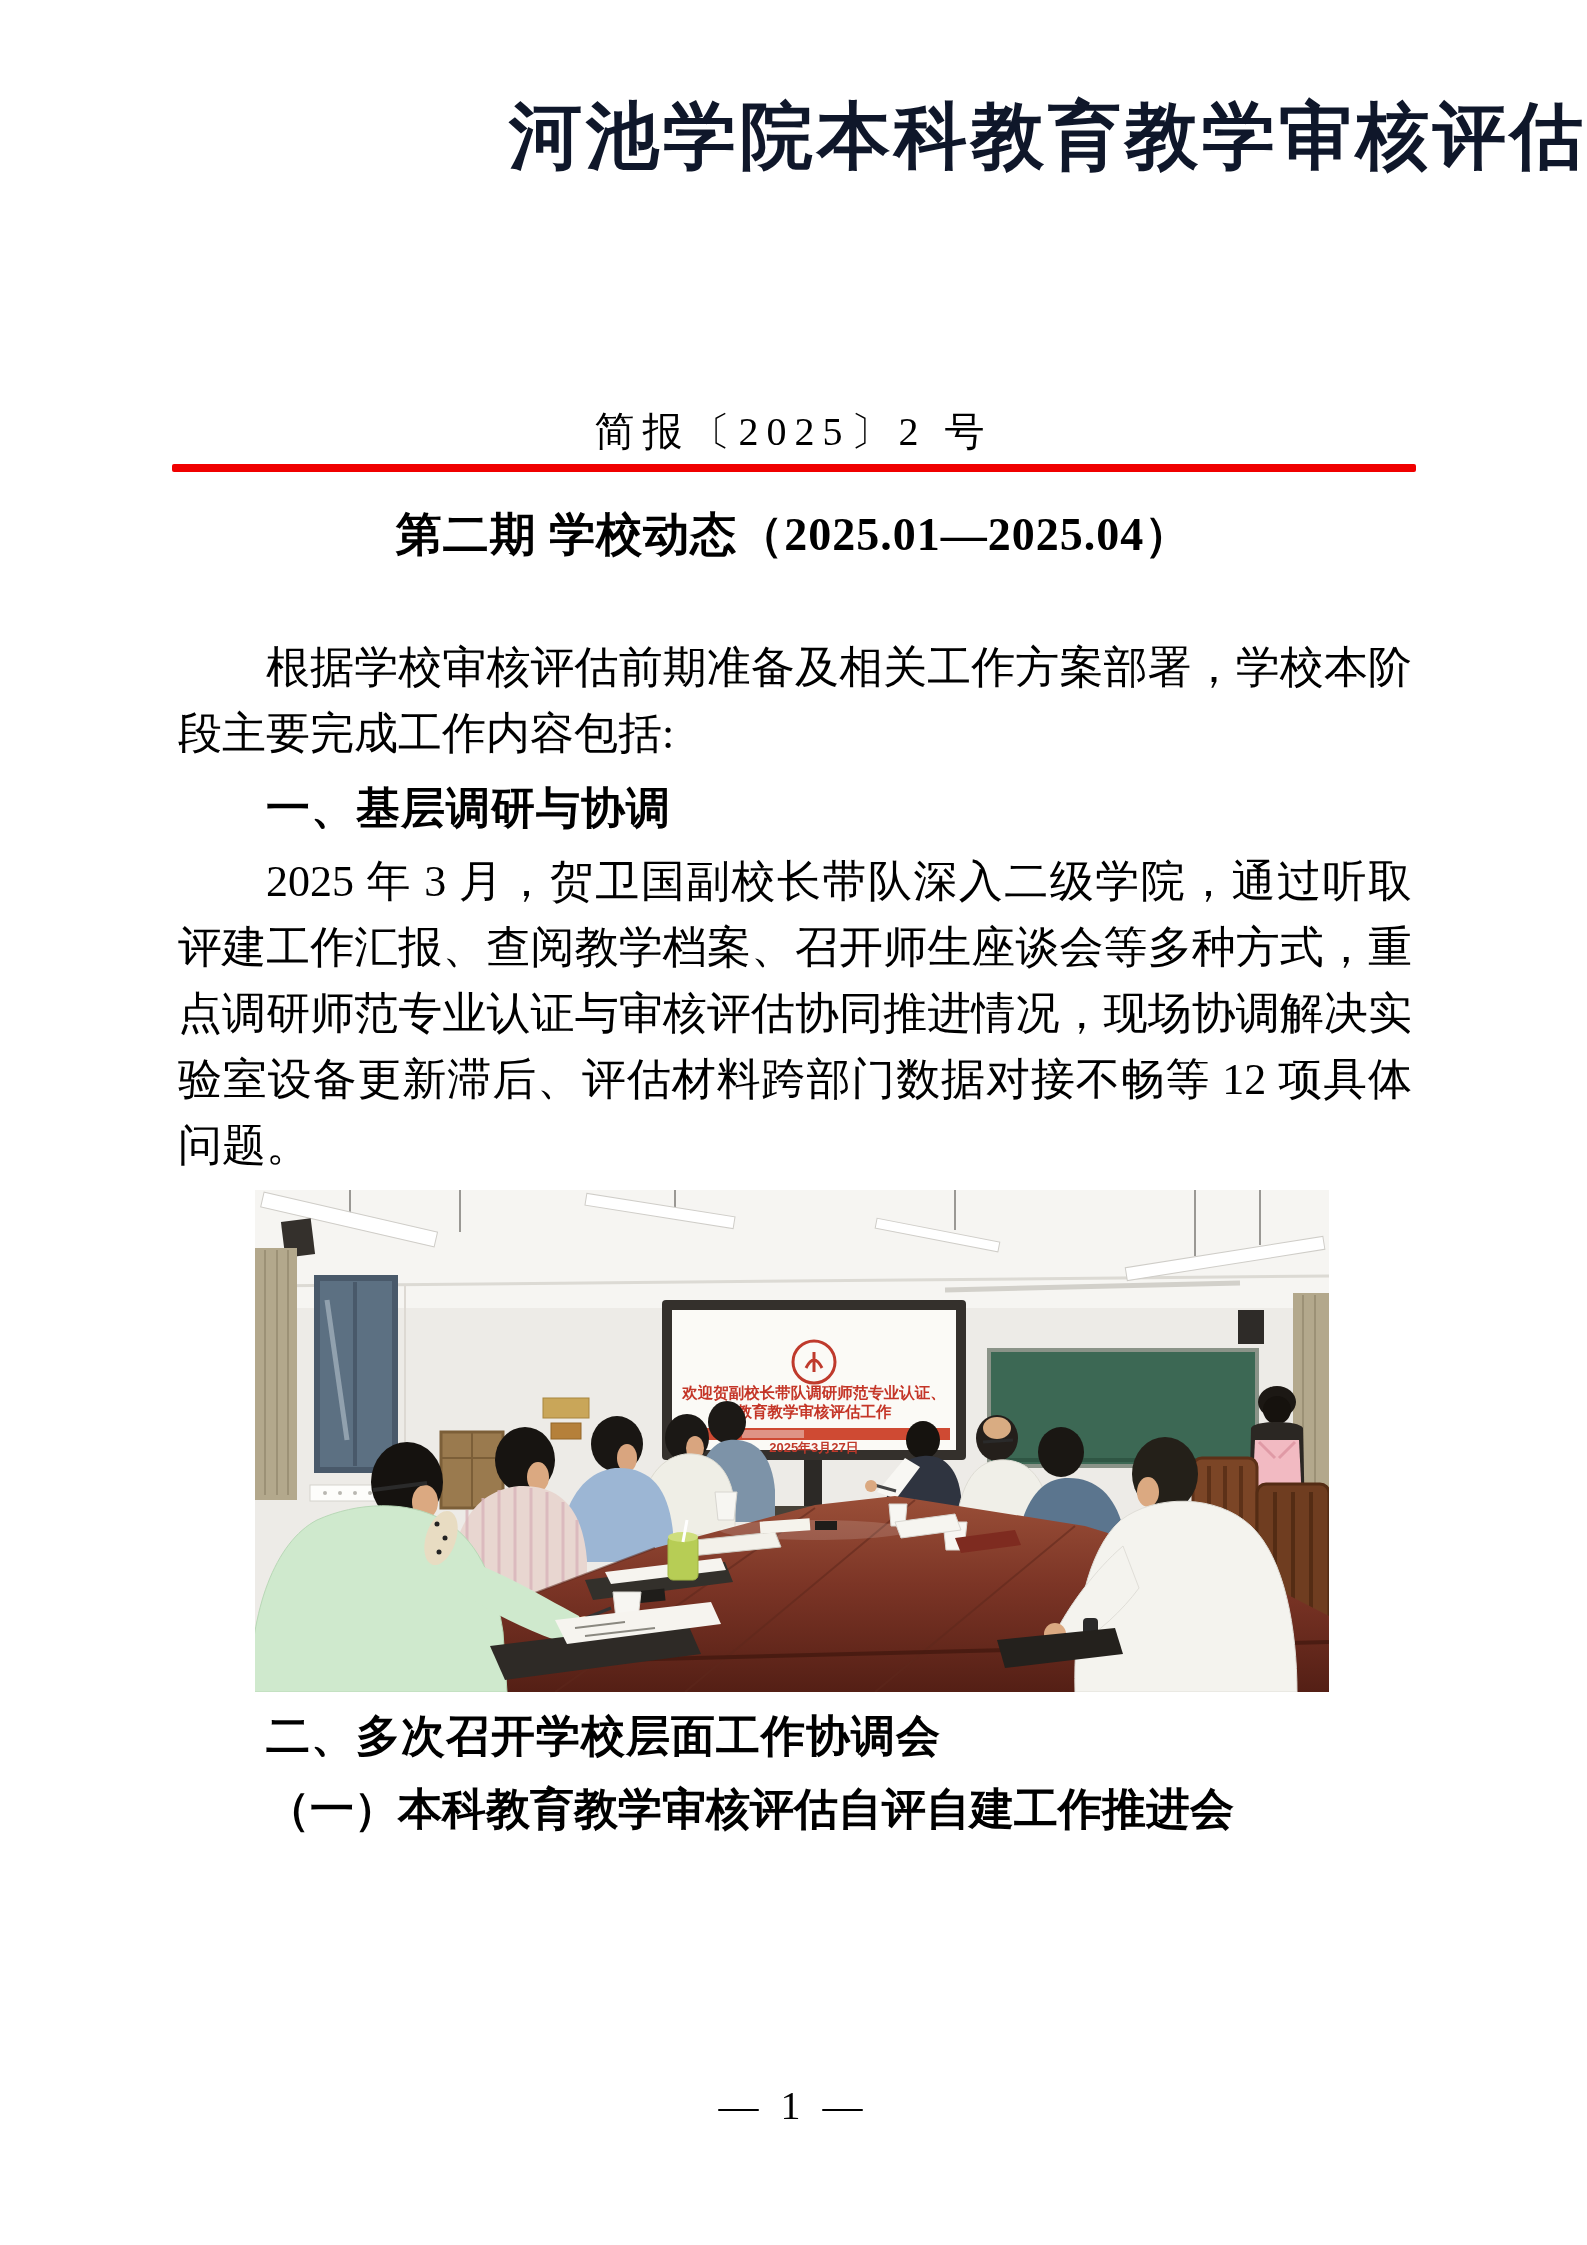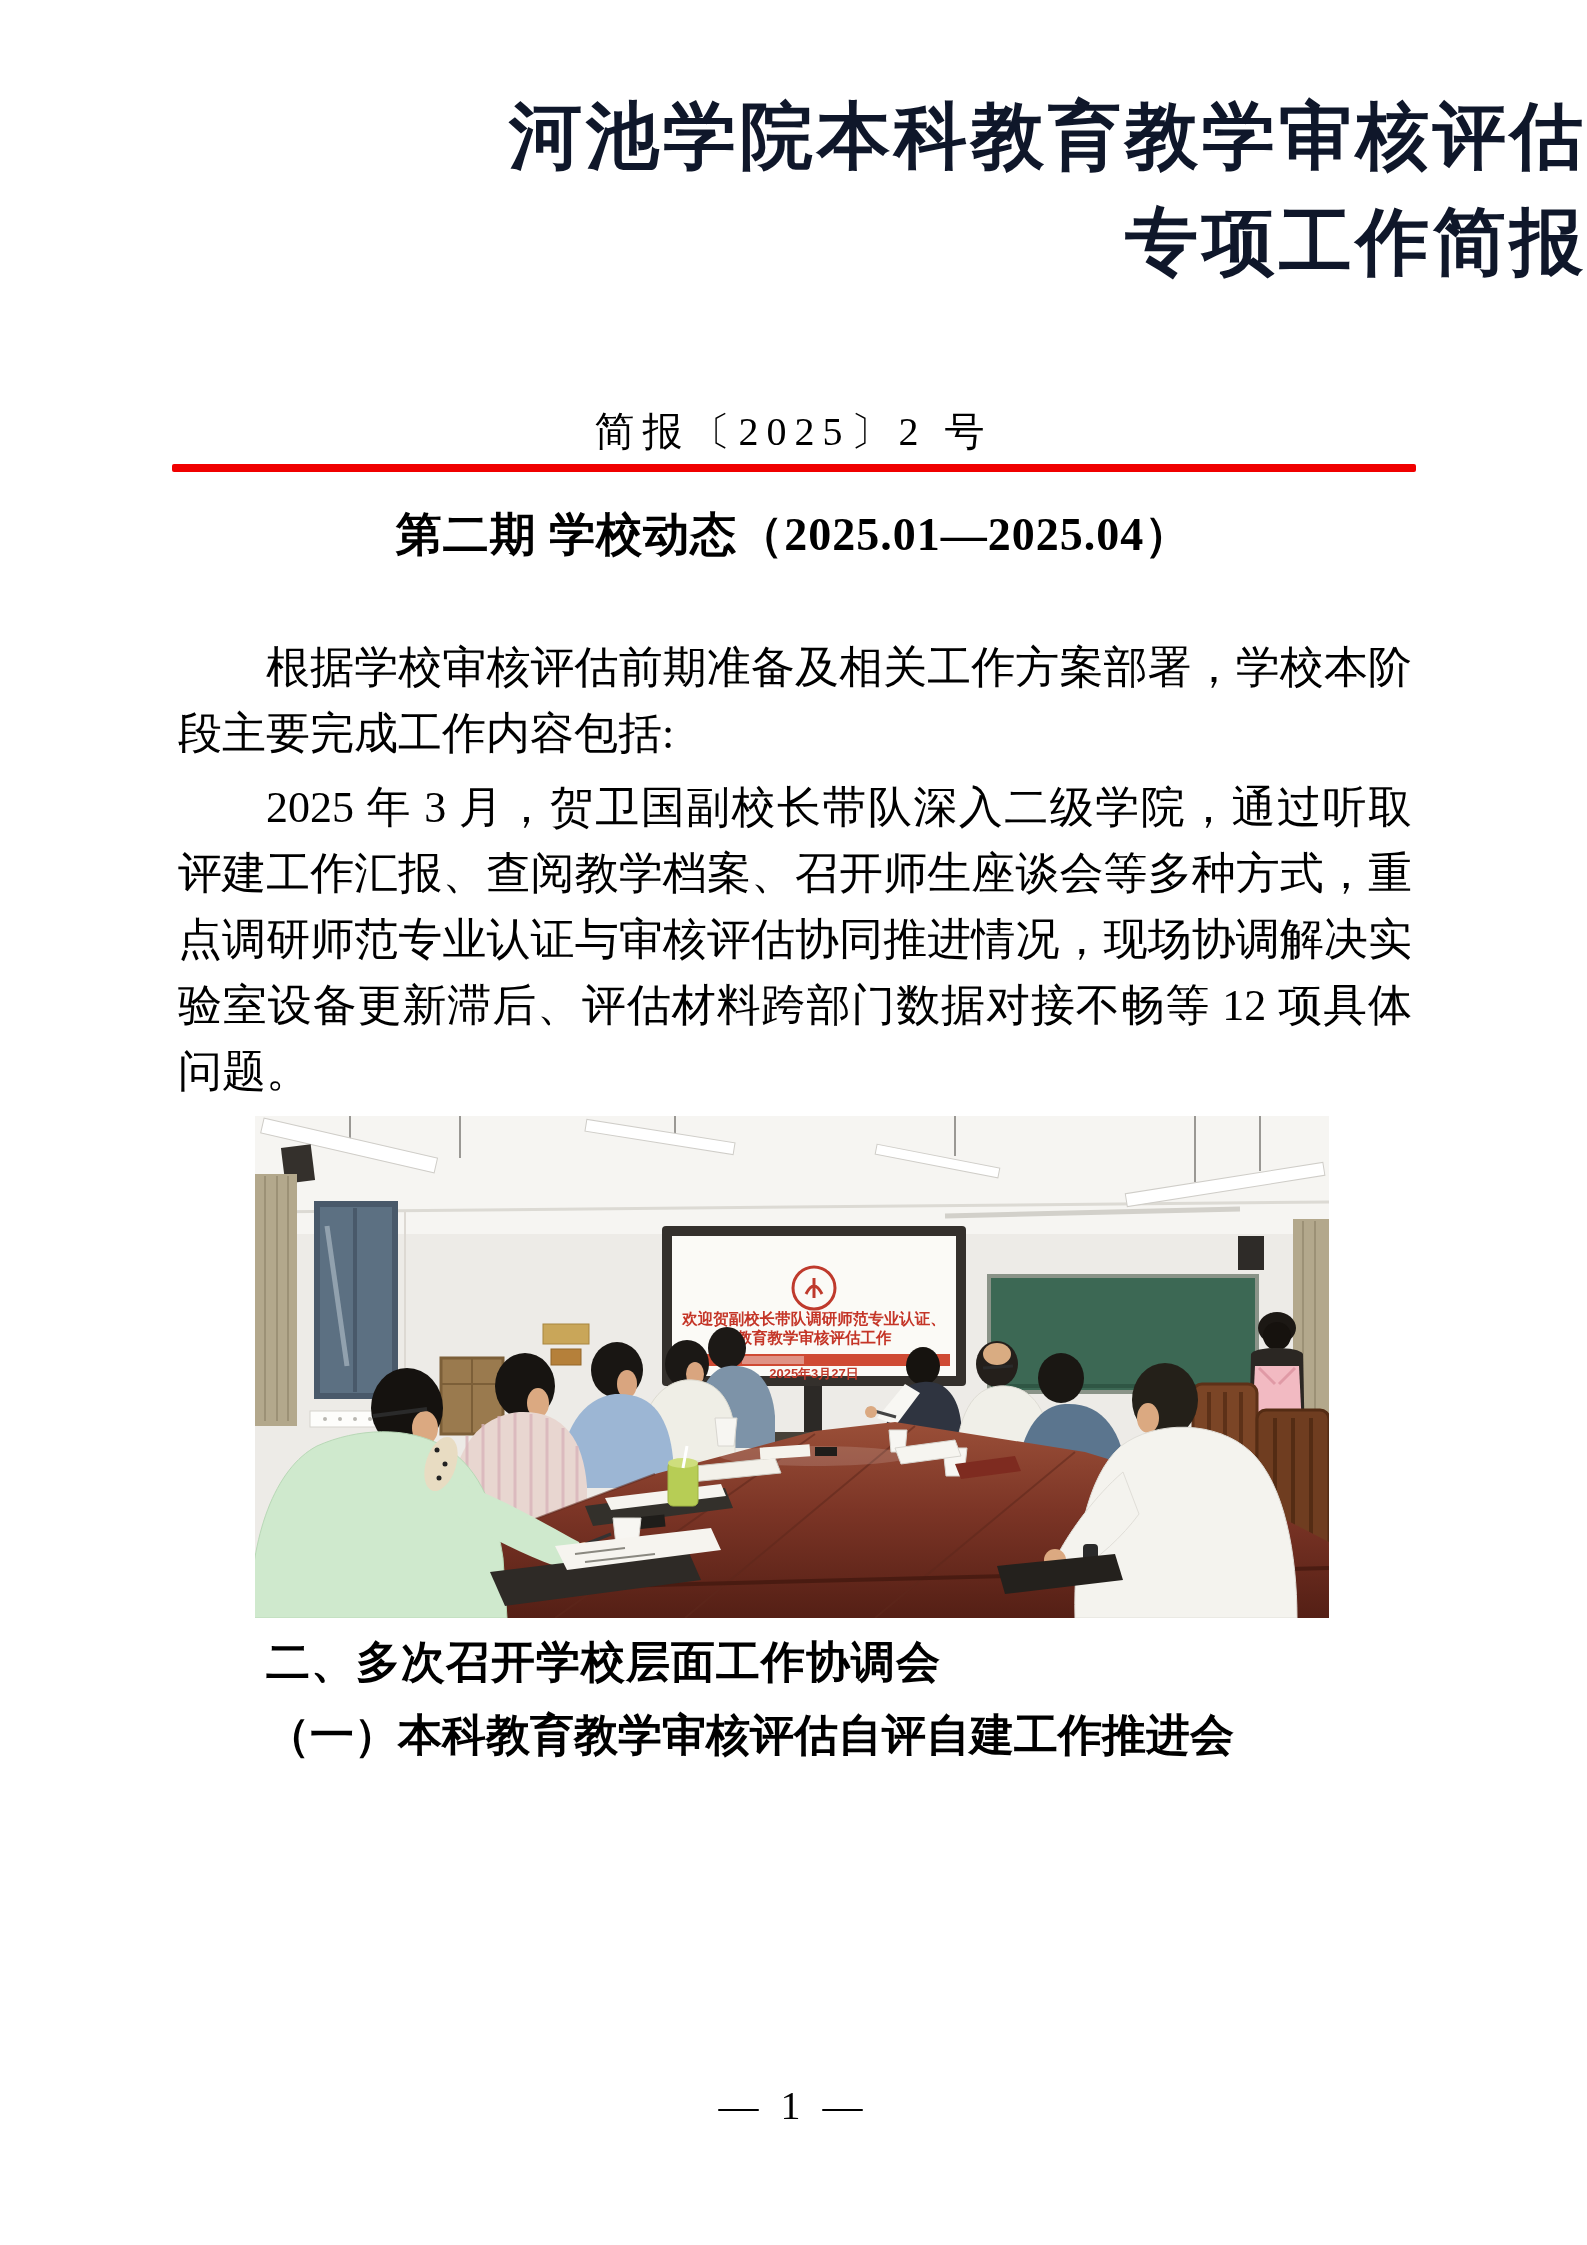--- a/index.html
+++ b/index.html
@@ -54,31 +54,31 @@
   }
   .slide-text{font-family:"Liberation Sans","DejaVu Sans",sans-serif;font-weight:bold;}
 </style>
 </head>
 <body>
 
 <div class="page">
 
   <div class="doc-title">
     <div>河池学院本科教育教学审核评估</div>
-    <div>专项工作简报</div>
   </div>
 
   <div class="issue-no">简报〔2025〕2 号</div>
 
   <div class="red-rule"></div>
 
   <div class="issue-heading">第二期 学校动态（2025.01—2025.04）</div>
 
   <div class="doc-body">
     <p>根据学校审核评估前期准备及相关工作方案部署，学校本阶段主要完成工作内容包括:</p>
+    <p class="hei">一、基层调研与协调</p>
     <p>2025 年 3 月，贺卫国副校长带队深入二级学院，通过听取评建工作汇报、查阅教学档案、召开师生座谈会等多种方式，重点调研师范专业认证与审核评估协同推进情况，现场协调解决实验室设备更新滞后、评估材料跨部门数据对接不畅等 12 项具体问题。</p>
 
     <div class="photo-wrap">
       <svg width="1074" height="502" viewBox="0 0 1074 502" xmlns="http://www.w3.org/2000/svg">
         <defs>
           <linearGradient id="tg" x1="0" y1="0" x2="0" y2="1">
             <stop offset="0" stop-color="#9a4f38"></stop>
             <stop offset="0.45" stop-color="#7c3526"></stop>
             <stop offset="1" stop-color="#541f15"></stop>
           </linearGradient>

